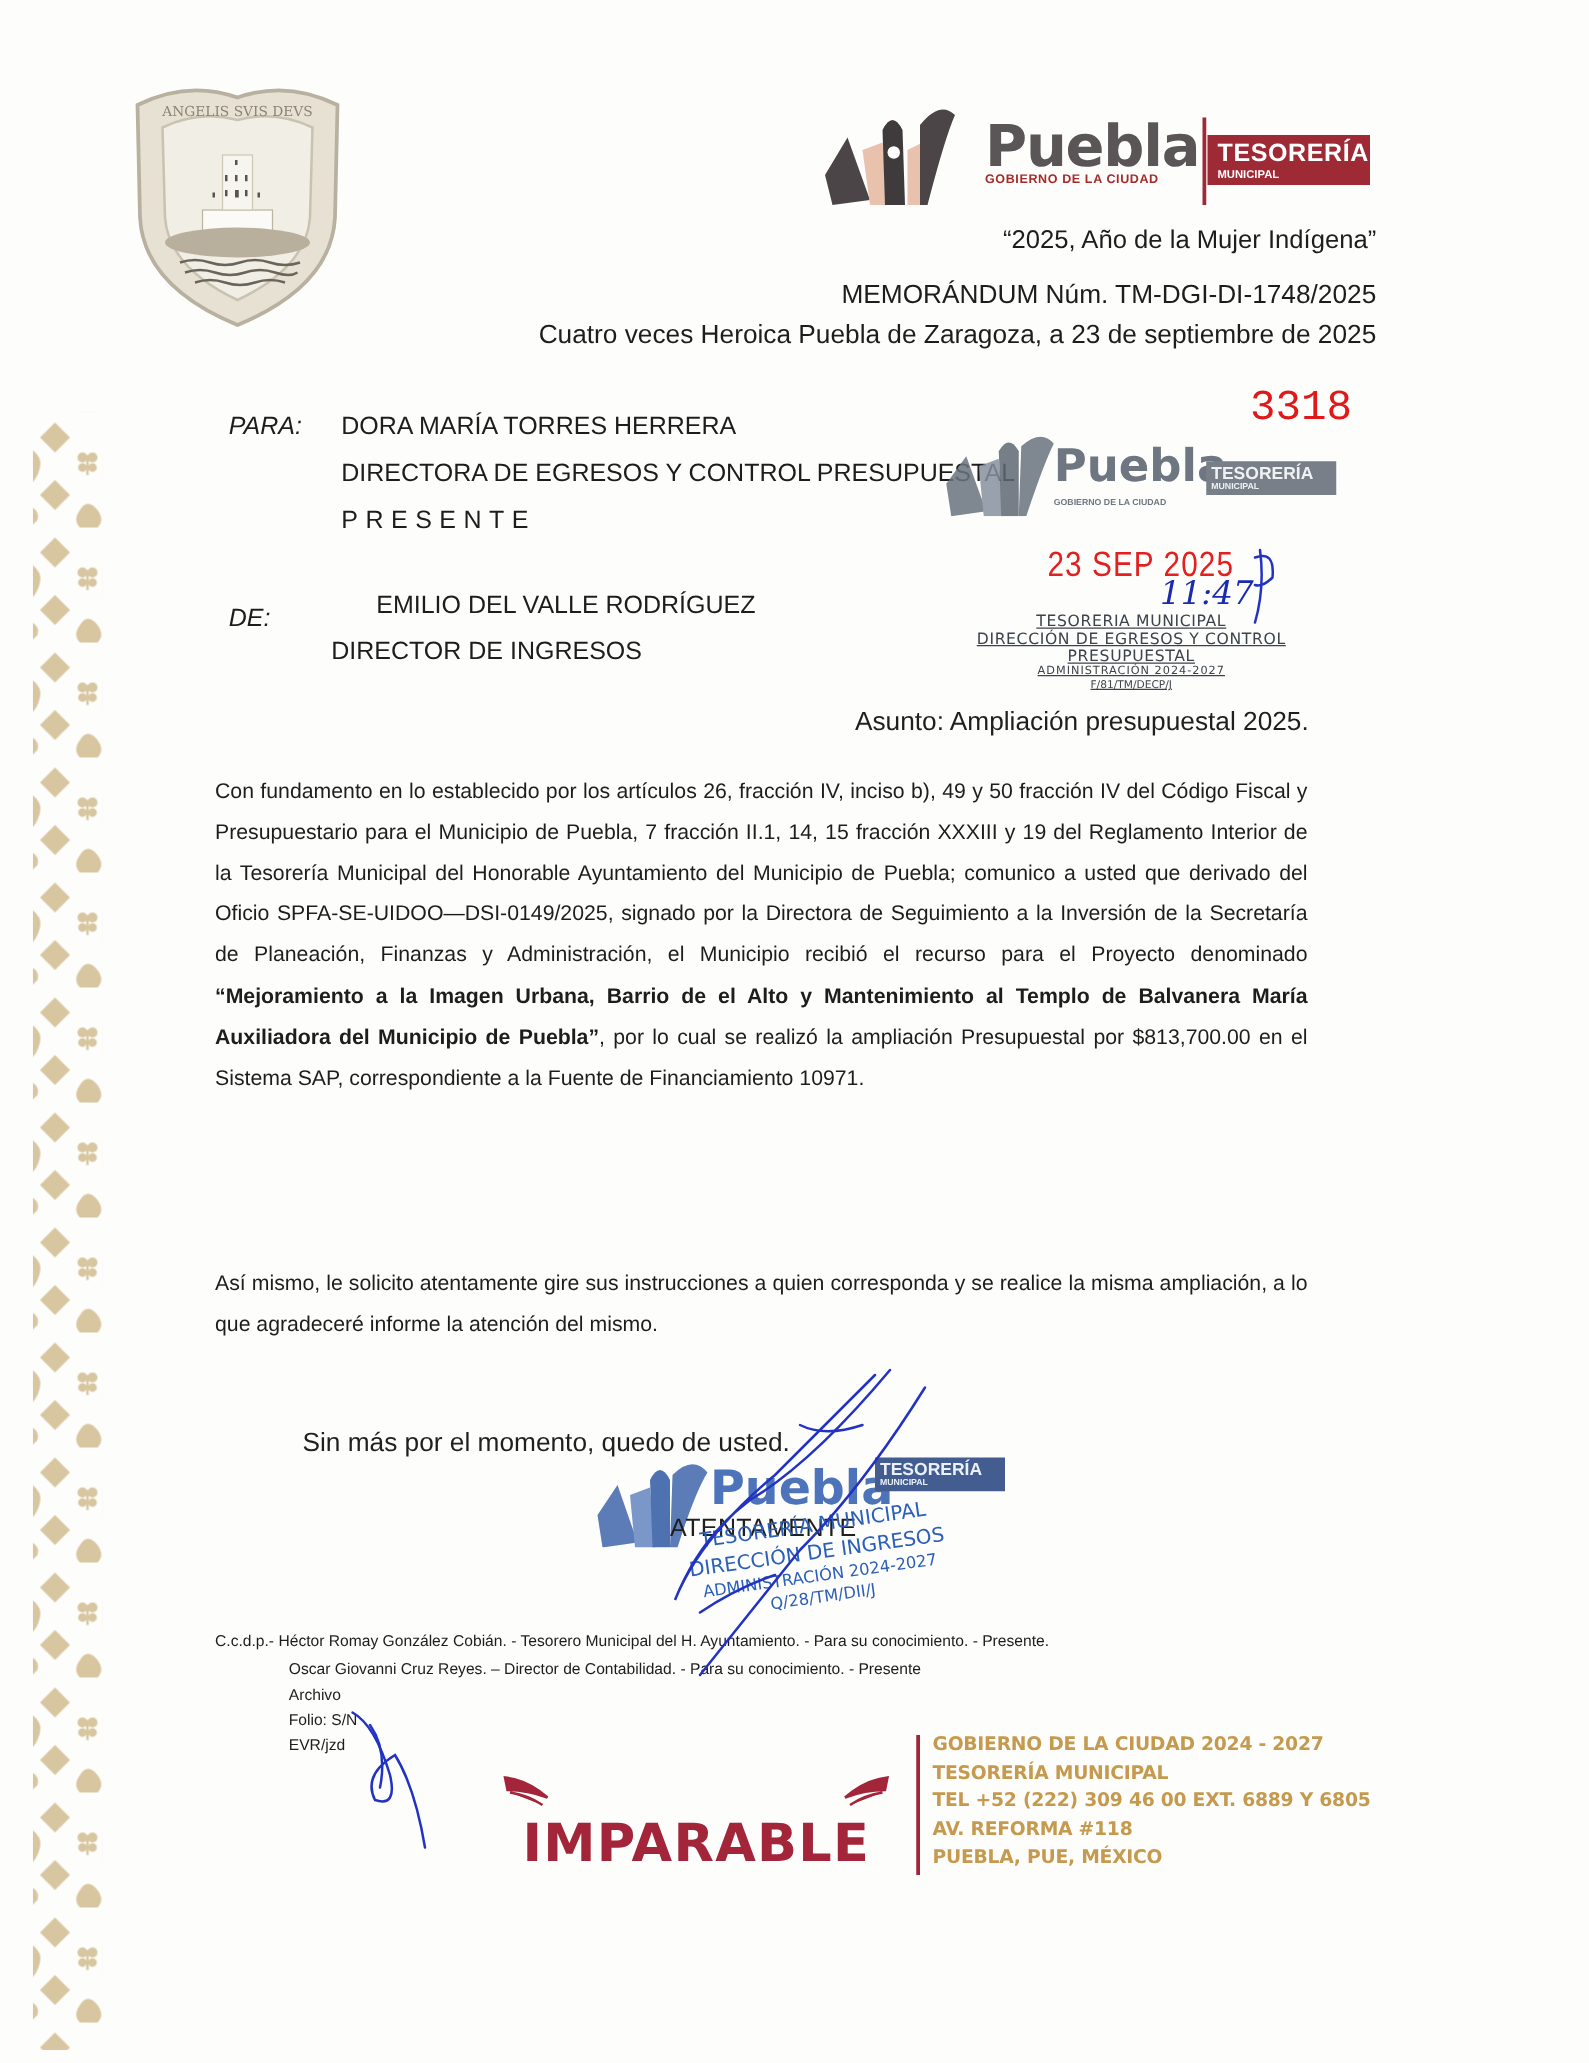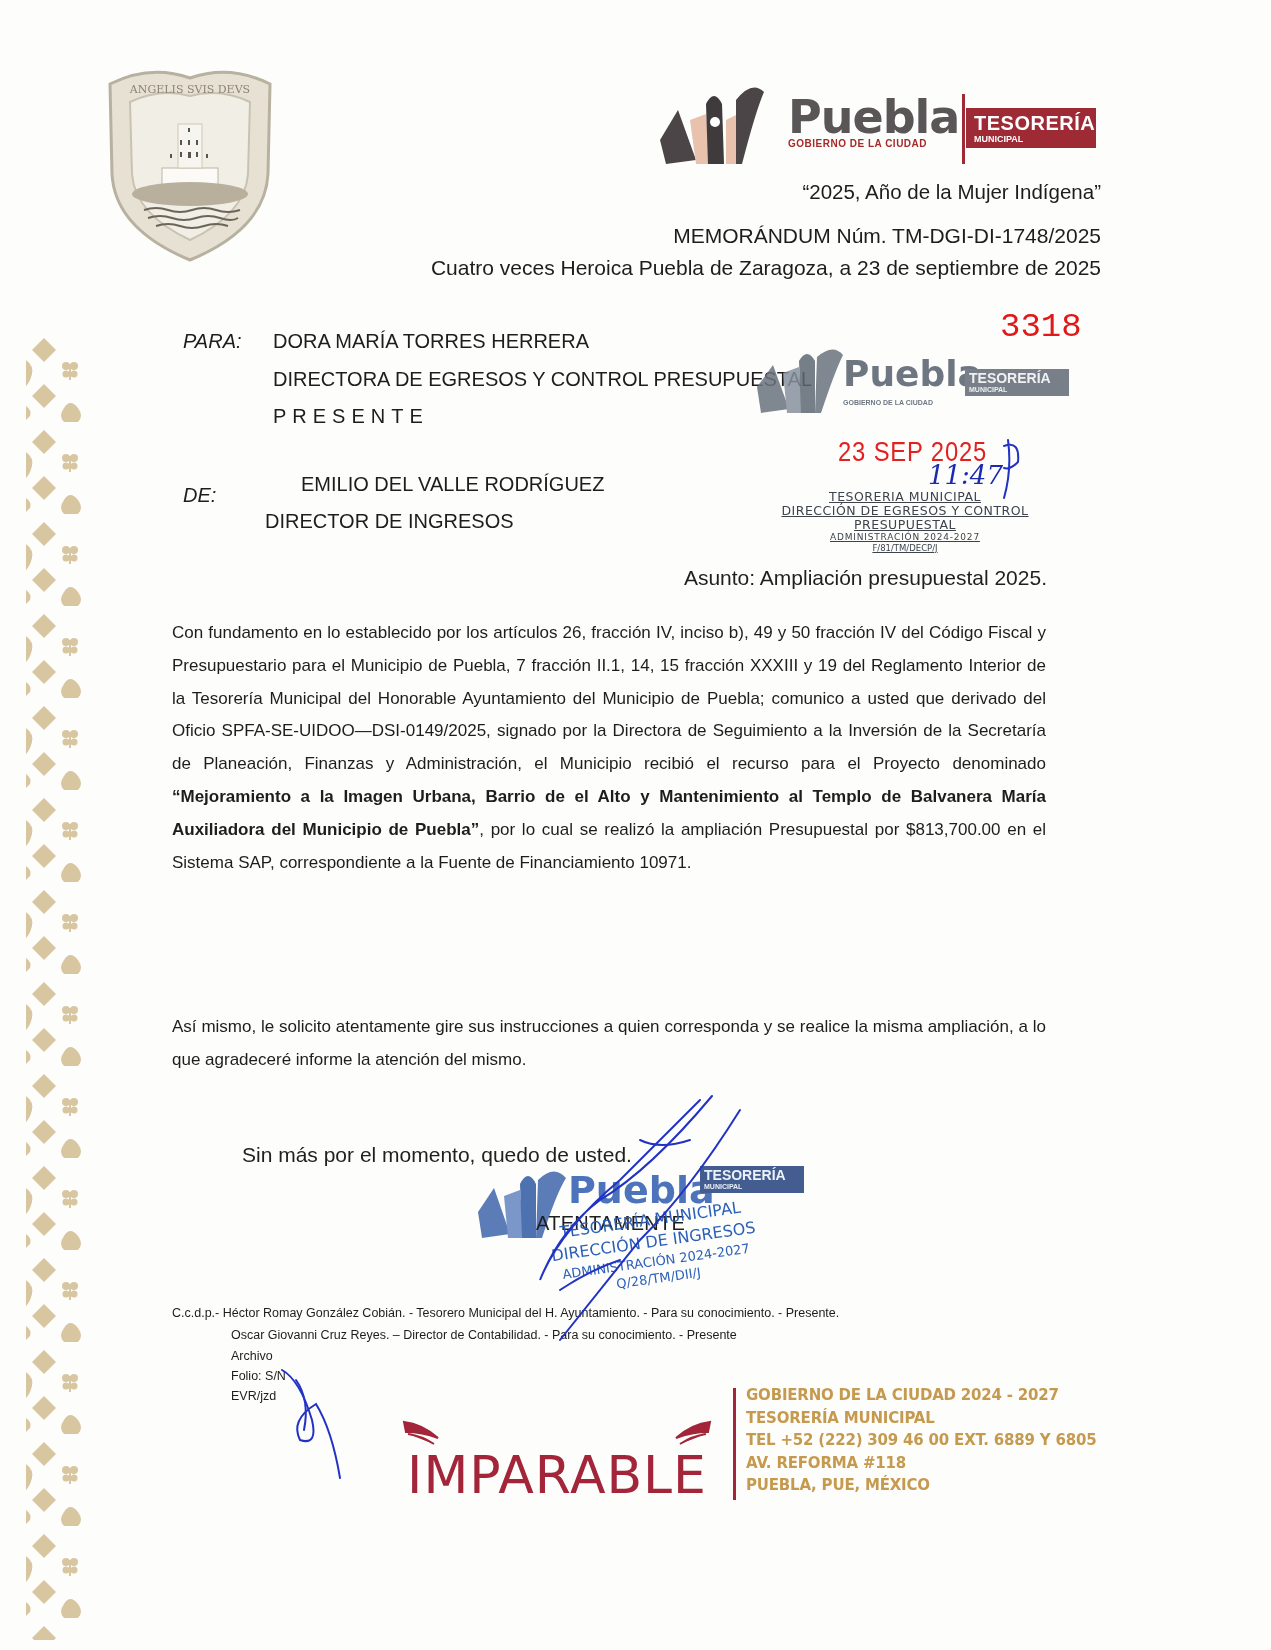--- a/index.html
+++ b/index.html
@@ -56,21 +56,21 @@
 
   .ccp { left: 172px; top: 1302px; font-size: 12.5px; line-height: 22px; color: #1d1d1d; white-space: nowrap; }
   .ccp b { font-weight: normal; margin-top: 24px; }
   .archivo { left: 231px; top: 1346px; font-size: 12.5px; line-height: 20px; color: #1d1d1d; }
 
   .signature-svg { left: 0; top: 0; width: 1271px; height: 1650px; pointer-events: none; }
 
   
   .capital { left: 402px; top: 1418px; width: 310px; text-align: center; color: #a3253a; }
   .capital .c1 { font-size: 28px; font-weight: bold; letter-spacing: 7px; line-height: 30px; }
-  .capital .c2 { font-size: 52px; font-weight: normal; letter-spacing: 1px; line-height: 44px; font-family: "DejaVu Sans", sans-serif; margin-top: 35px; }
+  .capital .c2 { font-size: 42px; font-weight: bold; letter-spacing: 1px; line-height: 44px; font-family: "DejaVu Sans", sans-serif; margin-top: 35px; }
   .footer-divider { left: 733px; top: 1388px; width: 3px; height: 112px; background: #a3253a; }
   .footer-info { left: 746px; top: 1384px; color: #c59a4e; font-size: 15px; font-weight: bold; line-height: 22.6px; font-family: "DejaVu Sans", sans-serif; letter-spacing: -0.2px; }
 </style>
 </head>
 <body>
 
 <div class="abs border-strip">
   <svg width="56" height="1310" viewBox="0 0 56 1310">
     <defs>
       <pattern id="tile" x="0" y="0" width="56" height="92" patternUnits="userSpaceOnUse">

